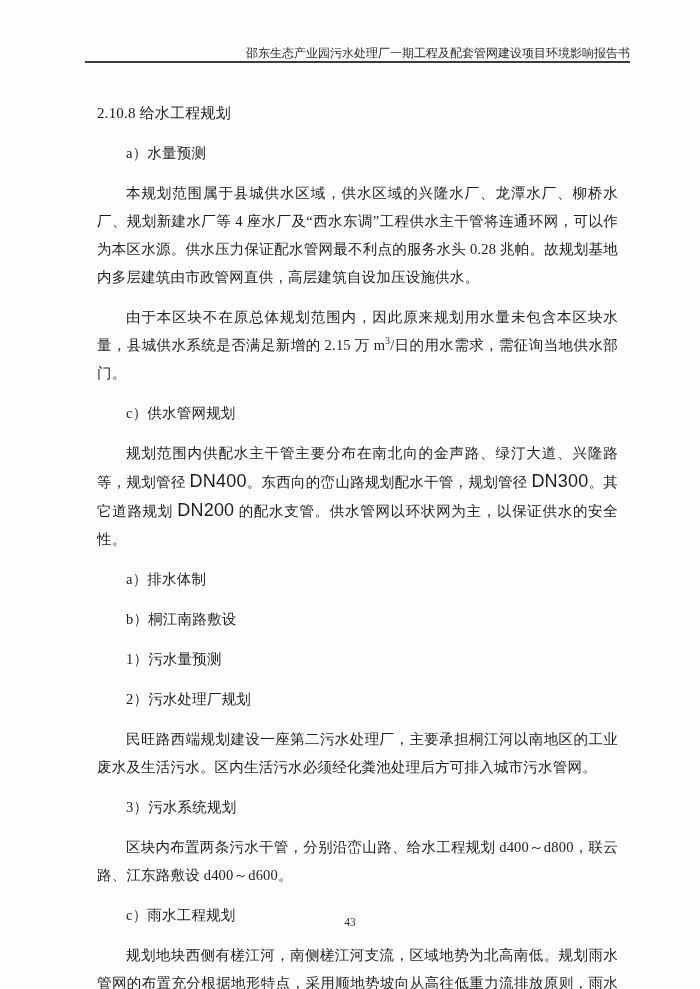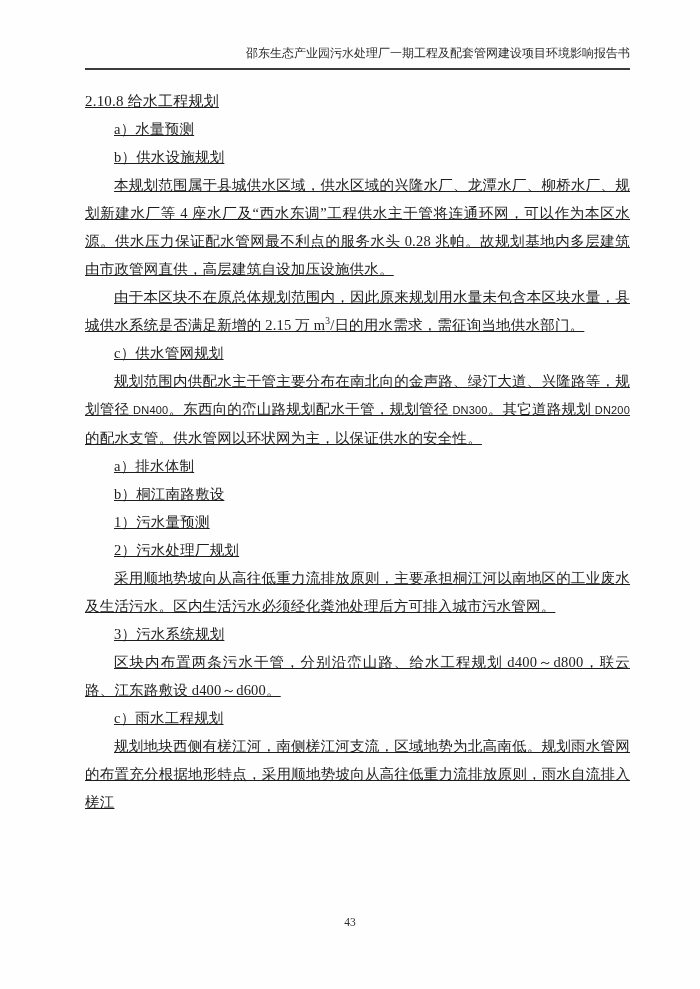--- a/index.html
+++ b/index.html
@@ -19,52 +19,51 @@
   }
   .header {
     position: absolute;
     top: 46px;
     left: 85px;
     right: 70px;
     text-align: right;
     font-size: 12px;
     line-height: 15px;
     color: #2b2b2b;
-    padding-bottom: 7px;
+    padding-bottom: 0;
     border-bottom: 2px solid #3c3c3c;
   }
   .doc-body {
     position: absolute;
     top: 87px;
     left: 85px;
     right: 70px;
   }
   .blk {
-    margin: 0;
+    margin: 12px;
     font-size: 14.5px;
     line-height: 28px;
     text-align: justify;
     letter-spacing: 0.2px;
-    text-decoration: underline;
   }
   .blk.heading {
     text-indent: 0;
     font-size: 15px;
   }
   .blk.item,
   .blk.para {
     text-indent: 2em;
   }
   .blk sup {
     font-size: 9.5px;
     line-height: 0;
   }
   .run-sans {
     font-family: "Liberation Sans", "DejaVu Sans", sans-serif;
-    font-size: 11px;
+    font-size: 18px;
   }
   .pagenum {
     position: absolute;
     top: 916px;
     left: 0;
     width: 100%;
     text-align: center;
     font-size: 11.5px;
     color: #2b2b2b;
   }
@@ -72,29 +71,28 @@
 </head>
 <body>
 
 <div class="page">
   <div class="header">
     <span>邵东生态产业园污水处理厂一期工程及配套管网建设项目环境影响报告书</span>
   </div>
   <div class="doc-body">
       <p class="blk heading"><span>2.10.8 给水工程规划</span></p>
       <p class="blk item"><span>a）水量预测</span></p>
-      <p class="blk item"><span>b）供水设施规划</span></p>
       <p class="blk para"><span>本规划范围属于县城供水区域，供水区域的兴隆水厂、龙潭水厂、柳桥水厂、规划新建水厂等 4 座水厂及“西水东调”工程供水主干管将连通环网，可以作为本区水源。供水压力保证配水管网最不利点的服务水头 0.28 兆帕。故规划基地内多层建筑由市政管网直供，高层建筑自设加压设施供水。</span></p>
       <p class="blk para"><span>由于本区块不在原总体规划范围内，因此原来规划用水量未包含本区块水量，县城供水系统是否满足新增的 2.15 万 m</span><sup>3</sup><span>/日的用水需求，需征询当地供水部门。</span></p>
       <p class="blk item"><span>c）供水管网规划</span></p>
       <p class="blk para"><span>规划范围内供配水主干管主要分布在南北向的金声路、绿汀大道、兴隆路等，规划管径 </span><span class="run-sans">DN400</span><span>。东西向的峦山路规划配水干管，规划管径 </span><span class="run-sans">DN300</span><span>。其它道路规划 </span><span class="run-sans">DN200</span><span> 的配水支管。供水管网以环状网为主，以保证供水的安全性。</span></p>
       <p class="blk item"><span>a）排水体制</span></p>
       <p class="blk item"><span>b）桐江南路敷设</span></p>
       <p class="blk item"><span>1）污水量预测</span></p>
       <p class="blk item"><span>2）污水处理厂规划</span></p>
-      <p class="blk para"><span>采用顺地势坡向从高往低重力流排放原则，主要承担桐江河以南地区的工业废水及生活污水。区内生活污水必须经化粪池处理后方可排入城市污水管网。</span></p>
+      <p class="blk para"><span>民旺路西端规划建设一座第二污水处理厂，主要承担桐江河以南地区的工业废水及生活污水。区内生活污水必须经化粪池处理后方可排入城市污水管网。</span></p>
       <p class="blk item"><span>3）污水系统规划</span></p>
       <p class="blk para"><span>区块内布置两条污水干管，分别沿峦山路、给水工程规划 d400～d800，联云路、江东路敷设 d400～d600。</span></p>
       <p class="blk item"><span>c）雨水工程规划</span></p>
       <p class="blk para"><span>规划地块西侧有槎江河，南侧槎江河支流，区域地势为北高南低。规划雨水管网的布置充分根据地形特点，采用顺地势坡向从高往低重力流排放原则，雨水自流排入槎江</span></p>
     </div>
   <div class="pagenum">43</div>
 </div>
 
 </body></html>

